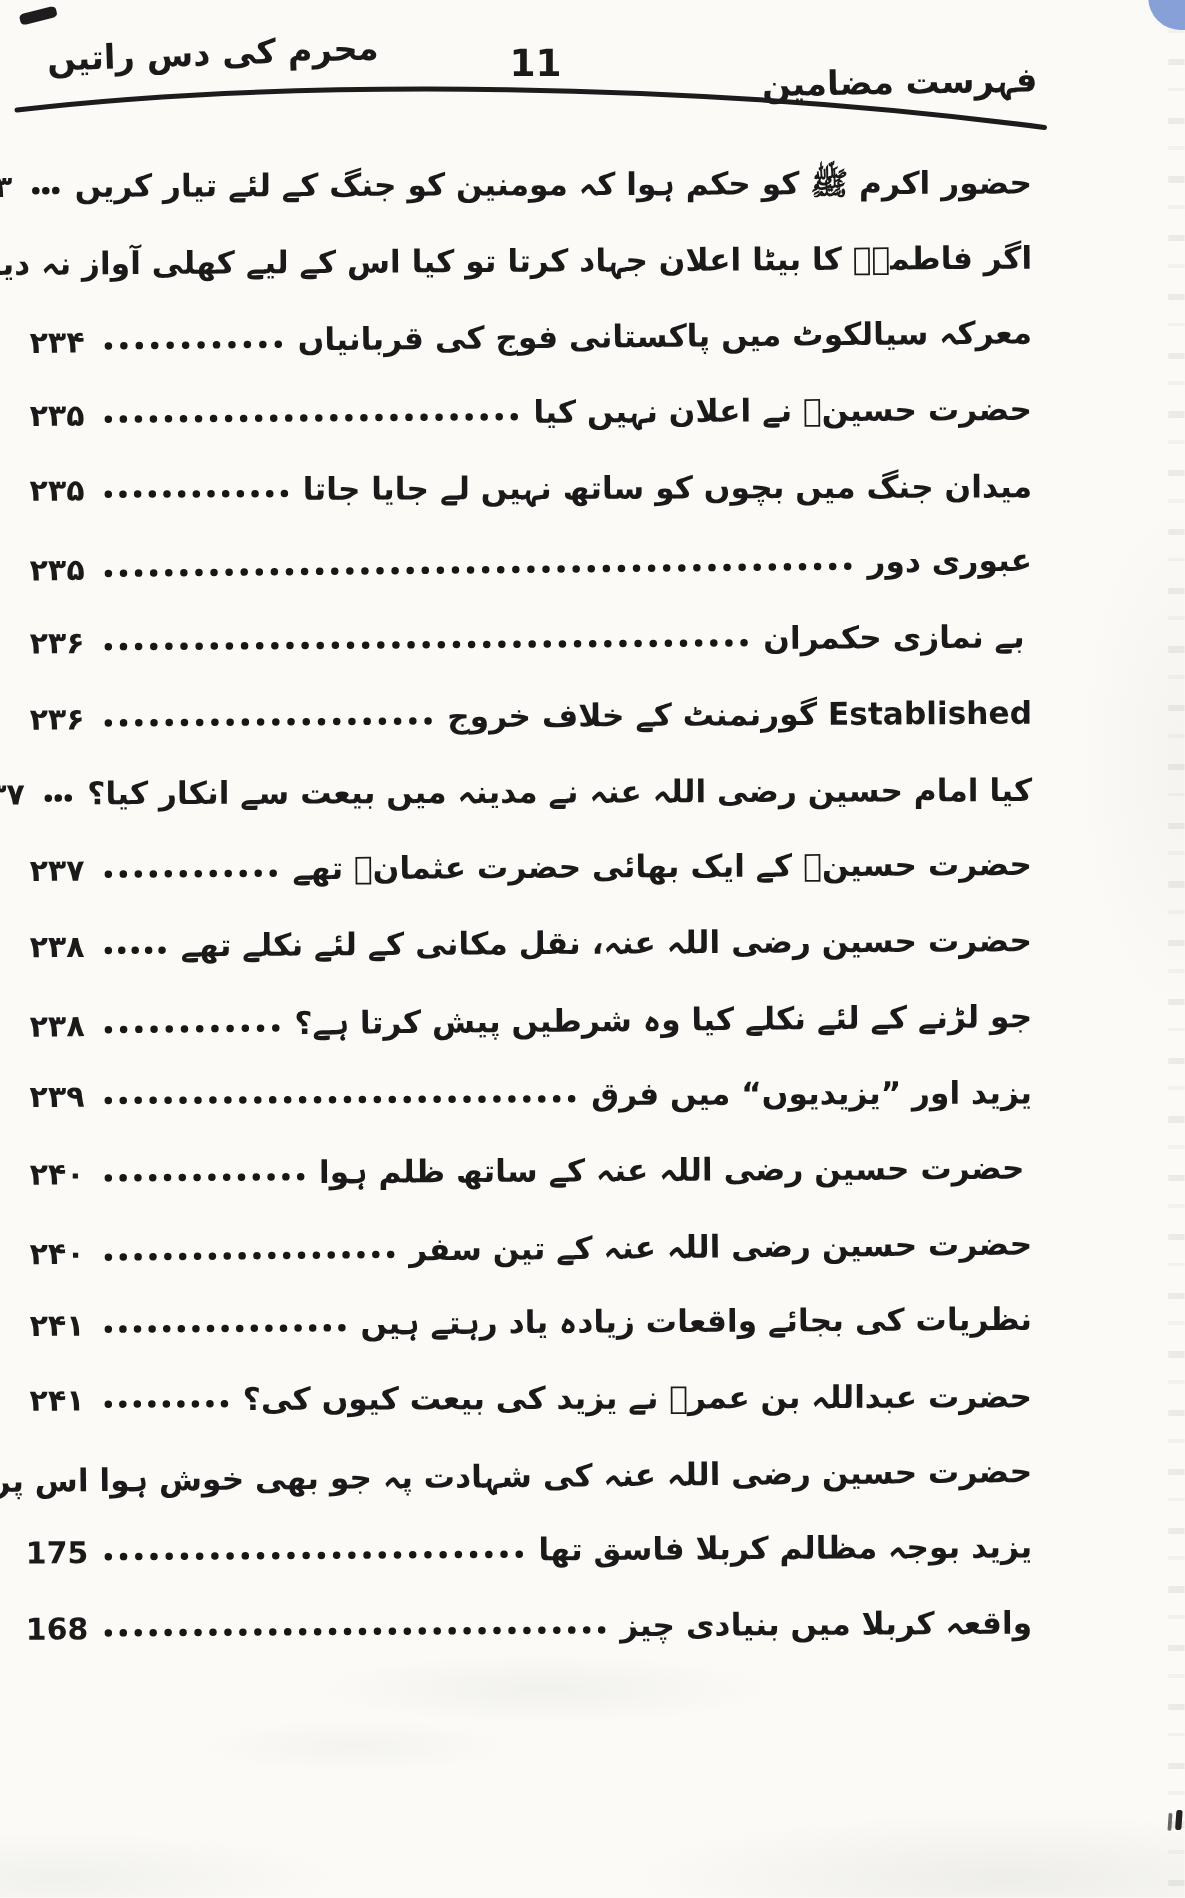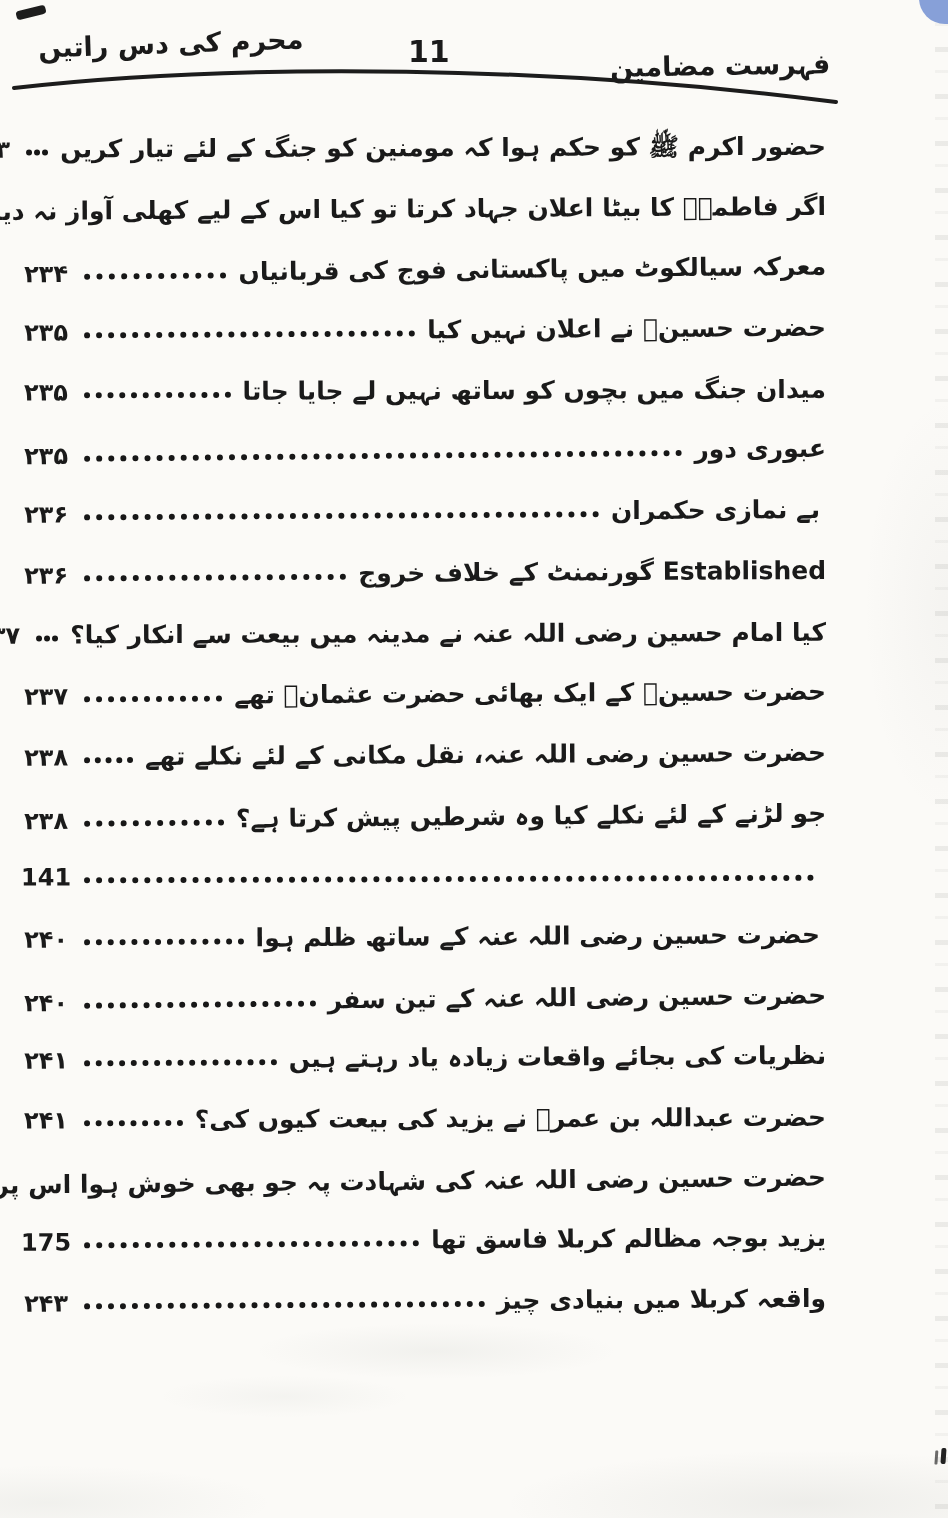--- a/index.html
+++ b/index.html
@@ -171,22 +171,23 @@
     <span class="p">۲۳۸</span>
   </div>
 
   <div class="row">
     <span class="t">جو لڑنے کے لئے نکلے کیا وہ شرطیں پیش کرتا ہے؟</span>
     <span class="lead"></span>
     <span class="p">۲۳۸</span>
   </div>
 
   <div class="row">
-    <span class="lead"></span>
-    <span class="p">141</span>
+    <span class="t">یزید اور ”یزیدیوں“ میں فرق</span>
+    <span class="lead"></span>
+    <span class="p">۲۳۹</span>
   </div>
 
   <div class="row">
     <span class="t">حضرت حسین رضی اللہ عنہ کے ساتھ ظلم ہوا</span>
     <span class="lead"></span>
     <span class="p">۲۴۰</span>
   </div>
 
   <div class="row">
     <span class="t">حضرت حسین رضی اللہ عنہ کے تین سفر</span>
@@ -213,15 +214,15 @@
 
   <div class="row">
     <span class="t">یزید بوجہ مظالم کربلا فاسق تھا</span>
     <span class="lead"></span>
     <span class="p">175</span>
   </div>
 
   <div class="row">
     <span class="t">واقعہ کربلا میں بنیادی چیز</span>
     <span class="lead"></span>
-    <span class="p">۲۴۳</span>
+    <span class="p">168</span>
   </div>
 </main>
 
 </body></html>

